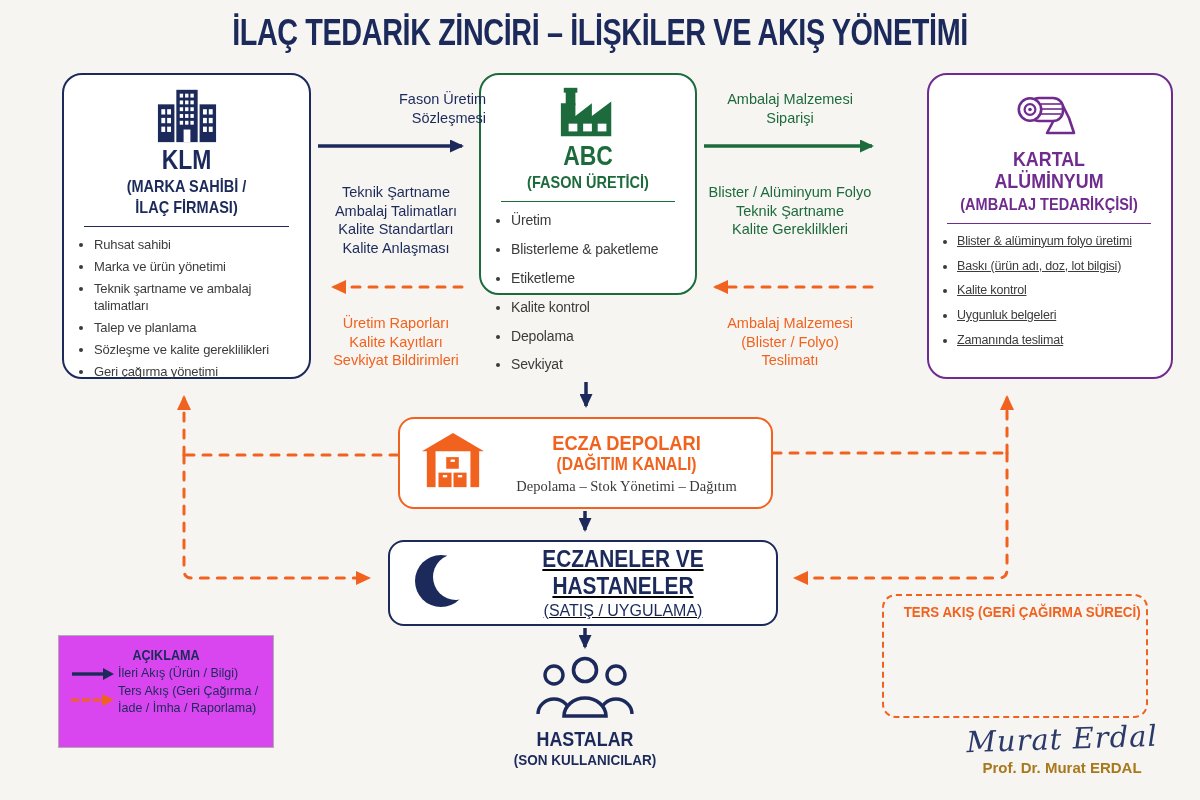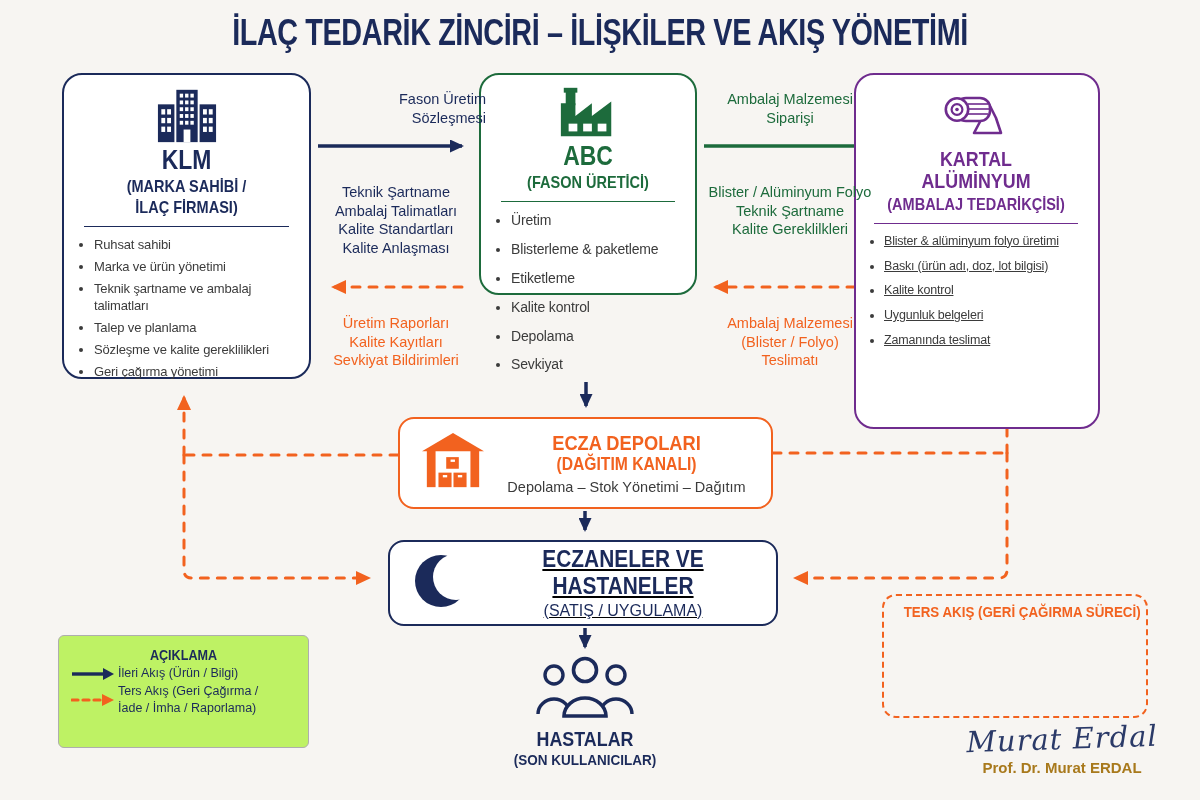--- a/index.html
+++ b/index.html
@@ -20,21 +20,21 @@
   .ln-navy{stroke:var(--navy);stroke-width:3.5;fill:none;}
   .ln-green{stroke:var(--green);stroke-width:3.5;fill:none;}
   .ln-orange{stroke:var(--orange);stroke-width:3;fill:none;stroke-dasharray:8 9;stroke-linecap:round;}
   .mk-navy{fill:var(--navy);} .mk-green{fill:var(--green);} .mk-orange{fill:var(--orange);}
 
   
   .entity-box{position:absolute;z-index:2;background:#fff;border:2.5px solid;border-radius:20px;
     padding:12px 14px 10px 14px;display:flex;flex-direction:column;}
   .box-klm{left:62px;top:73px;width:249px;height:306px;border-color:var(--navy);color:var(--navy);}
   .box-abc{left:479px;top:73px;width:218px;height:222px;border-color:var(--green);color:var(--green);}
-  .box-kartal{left:854px;top:73px;width:246px;height:356px;border-color:var(--purple);color:var(--purple);padding-left:12px;}
+  .box-kartal{left:927px;top:73px;width:246px;height:306px;border-color:var(--purple);color:var(--purple);padding-left:12px;}
   .icon-wrap{height:58px;display:flex;justify-content:center;align-items:center;}
   .ename{text-align:center;font-weight:700;font-size:27px;transform:scaleX(.85);margin-top:3px;line-height:1.05;}
   .box-kartal .ename{font-size:21px;}
   .erole{text-align:center;font-weight:700;font-size:16.5px;transform:scaleX(.88);
     white-space:pre-line;line-height:1.25;margin-top:2px;}
   .divider{border:none;border-top:1.7px solid;margin:8px 6px 9px 6px;}
   .box-klm .divider{border-color:var(--navy);}
   .box-abc .divider{border-color:var(--green);}
   .box-kartal .divider{border-color:var(--purple);}
   ul.bullets{list-style:disc outside;margin-left:16px;color:var(--ink);
@@ -58,32 +58,32 @@
 
   
   .hub-box{position:absolute;z-index:2;background:#fff;border:2.5px solid;border-radius:16px;
     display:flex;align-items:center;}
   .box-ecza{left:398px;top:417px;width:375px;height:92px;border-color:var(--orange);padding:0 18px 0 22px;gap:16px;}
   .box-eczaneler{left:388px;top:540px;width:390px;height:86px;border-color:var(--navy);padding:0 20px 0 24px;gap:16px;text-decoration:underline;}
   .hub-txt{flex:1;text-align:center;}
   .hub-name{font-weight:700;transform:scaleX(.87);line-height:1.1;}
   .box-ecza .hub-name{color:var(--orange);font-size:21px;}
   .box-ecza .hub-role{color:var(--orange);font-size:18px;font-weight:700;transform:scaleX(.87);line-height:1.15;}
-  .box-ecza .hub-sub{color:var(--ink);font-size:14.5px;margin-top:4px;}
+  .box-ecza .hub-sub{color:var(--ink);font-size:14.5px;margin-top:4px;font-family:Liberation Serif, serif;}
   .box-eczaneler .hub-name{color:var(--navy);font-size:24px;}
   .box-eczaneler .hub-role{color:var(--navy);font-size:16px;font-weight:500;margin-top:3px;}
 
   
   .hastalar{position:absolute;z-index:2;left:500px;top:656px;width:170px;text-align:center;color:var(--navy);}
   .hastalar .ename{font-size:21px;margin-top:4px;}
   .hastalar .hrole{font-size:15px;font-weight:700;transform:scaleX(.9);margin-top:1px;}
 
   
-  .legend{position:absolute;z-index:2;left:58px;top:635px;width:251px;height:113px;
-    background:#bef264;border:1.5px solid var(--border-gray);border-radius:6px;padding:11px 12px;}
+  .legend{position:absolute;z-index:2;left:58px;top:635px;width:216px;height:113px;
+    background:#d946ef;border:1.5px solid var(--border-gray);border-radius:0;padding:11px 12px;}
   .legend-title{text-align:center;color:var(--navy);font-weight:700;font-size:14px;transform:scaleX(.9);}
   .legend-row{display:flex;align-items:center;gap:3px;margin-top:2px;}
   .legend-row svg{flex:0 0 auto;margin-top:1px;}
   .legend-row span{font-size:12.5px;color:var(--navy);line-height:1.3;white-space:pre-line;}
 
   
   .reverse-box{position:absolute;z-index:2;left:882px;top:594px;width:266px;height:124px;
     border:2.5px dashed var(--orange);border-radius:14px;padding:8px 10px 6px 10px;}
   .rb-title{text-align:center;color:var(--orange);font-weight:700;font-size:14.5px;
     transform:scaleX(.92);white-space:nowrap;}

